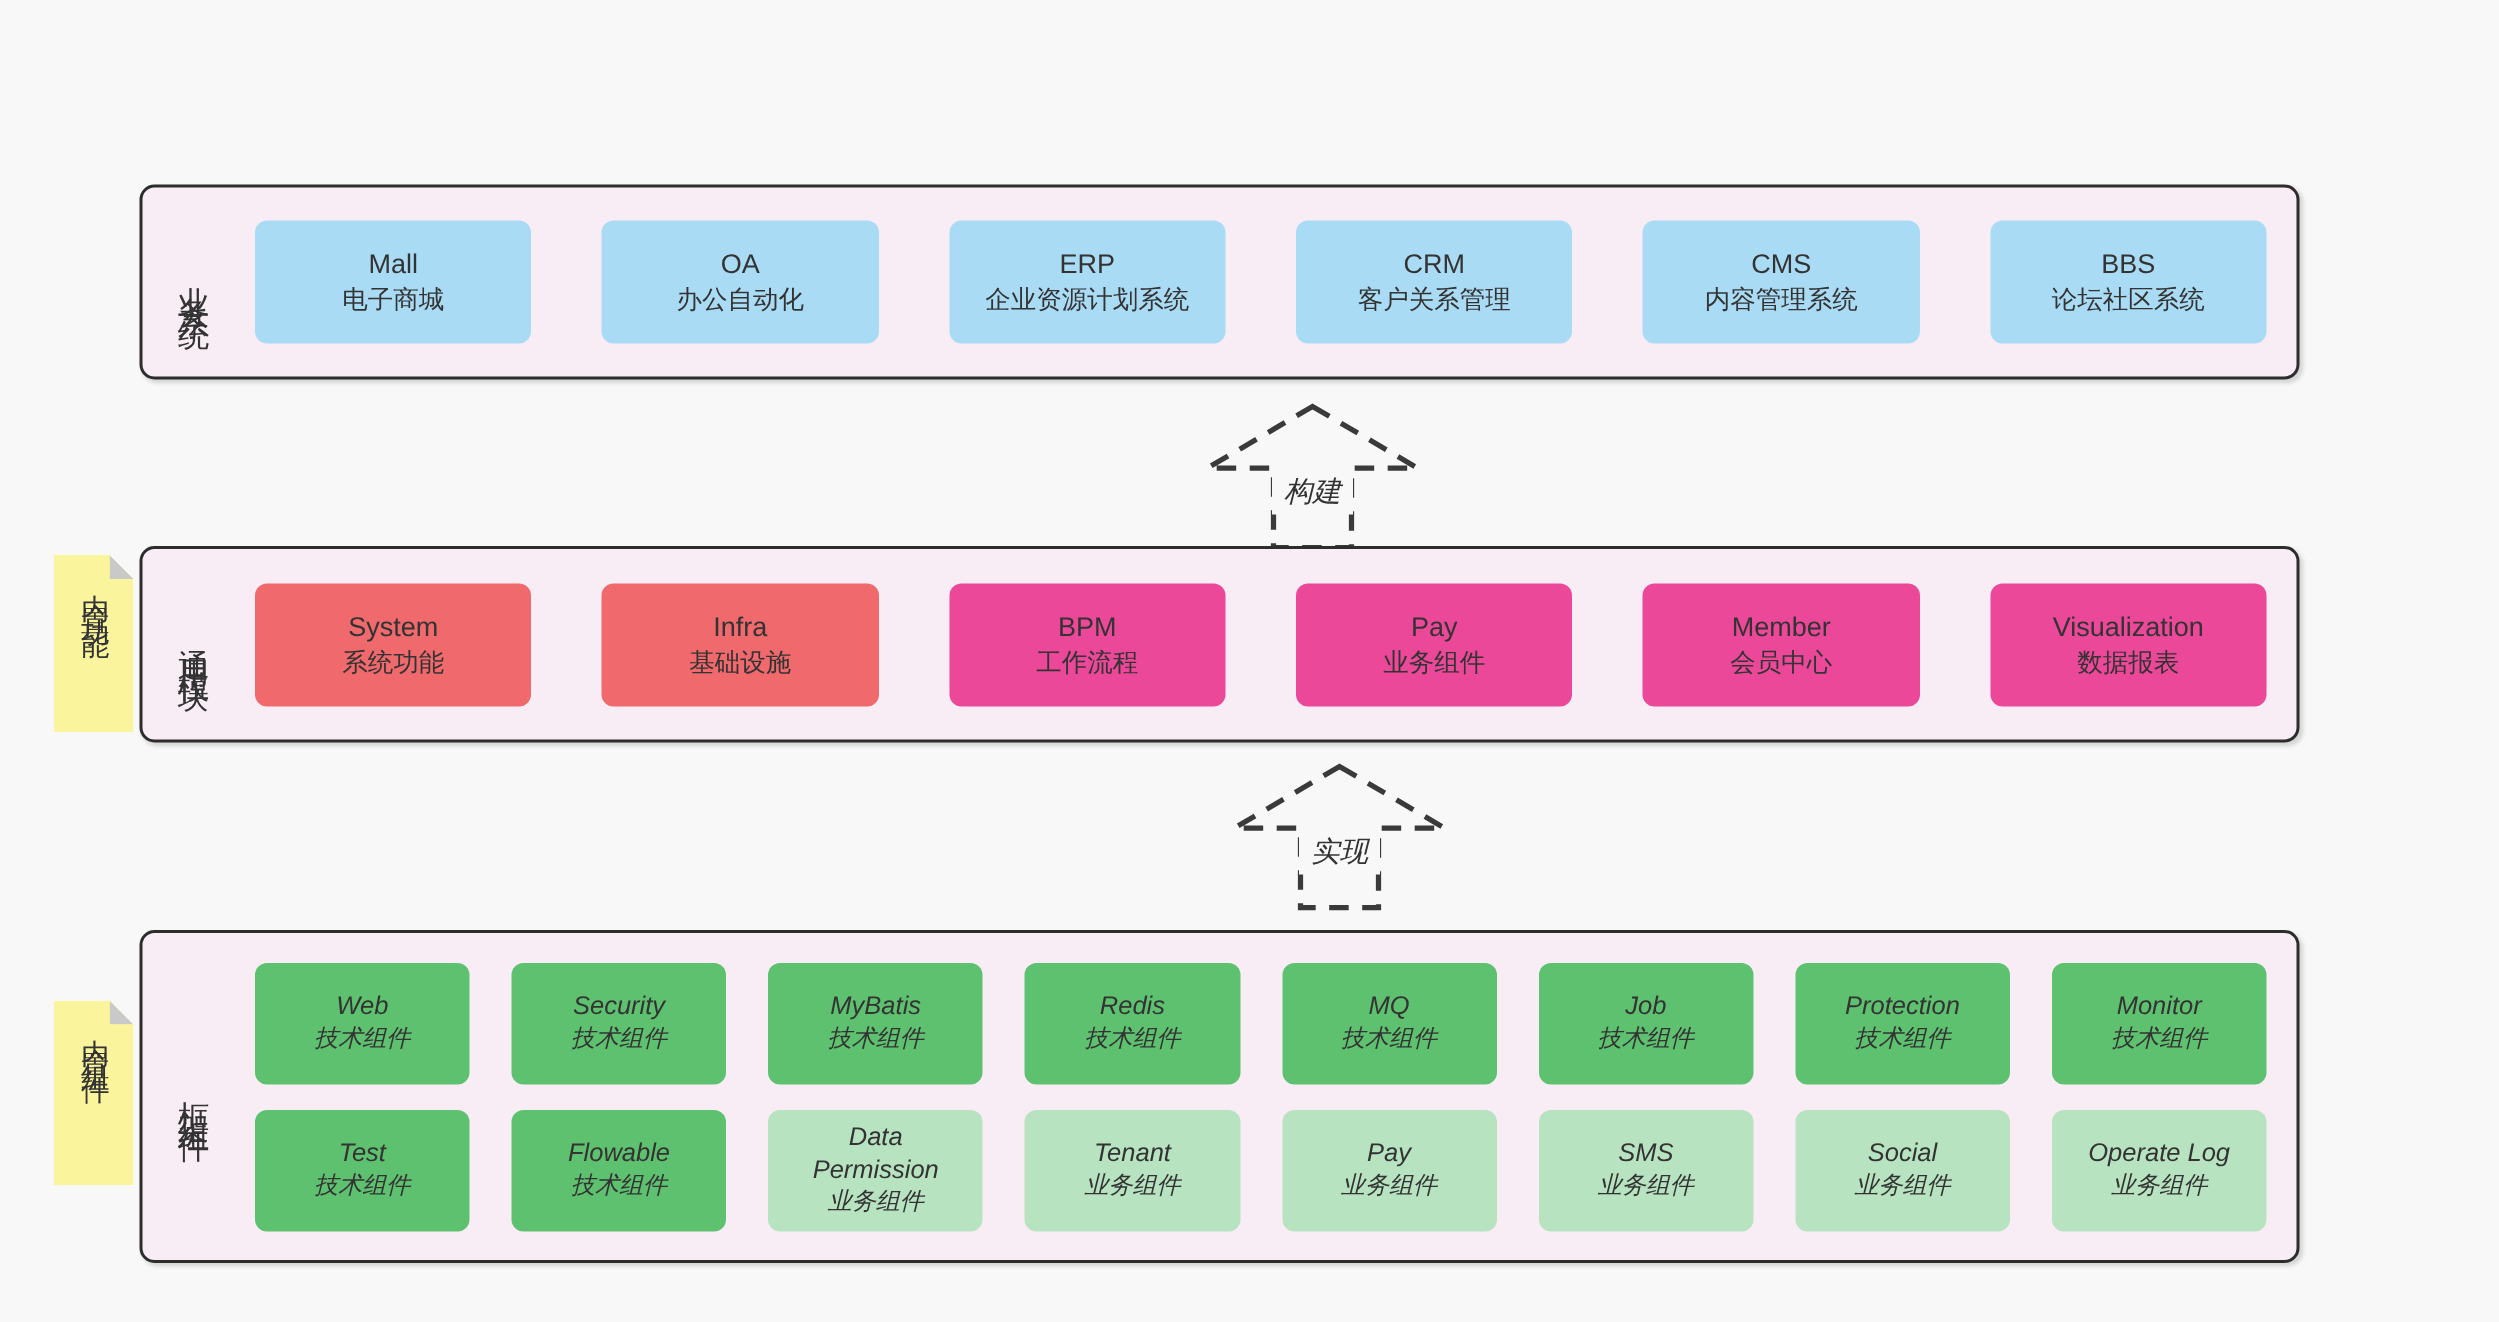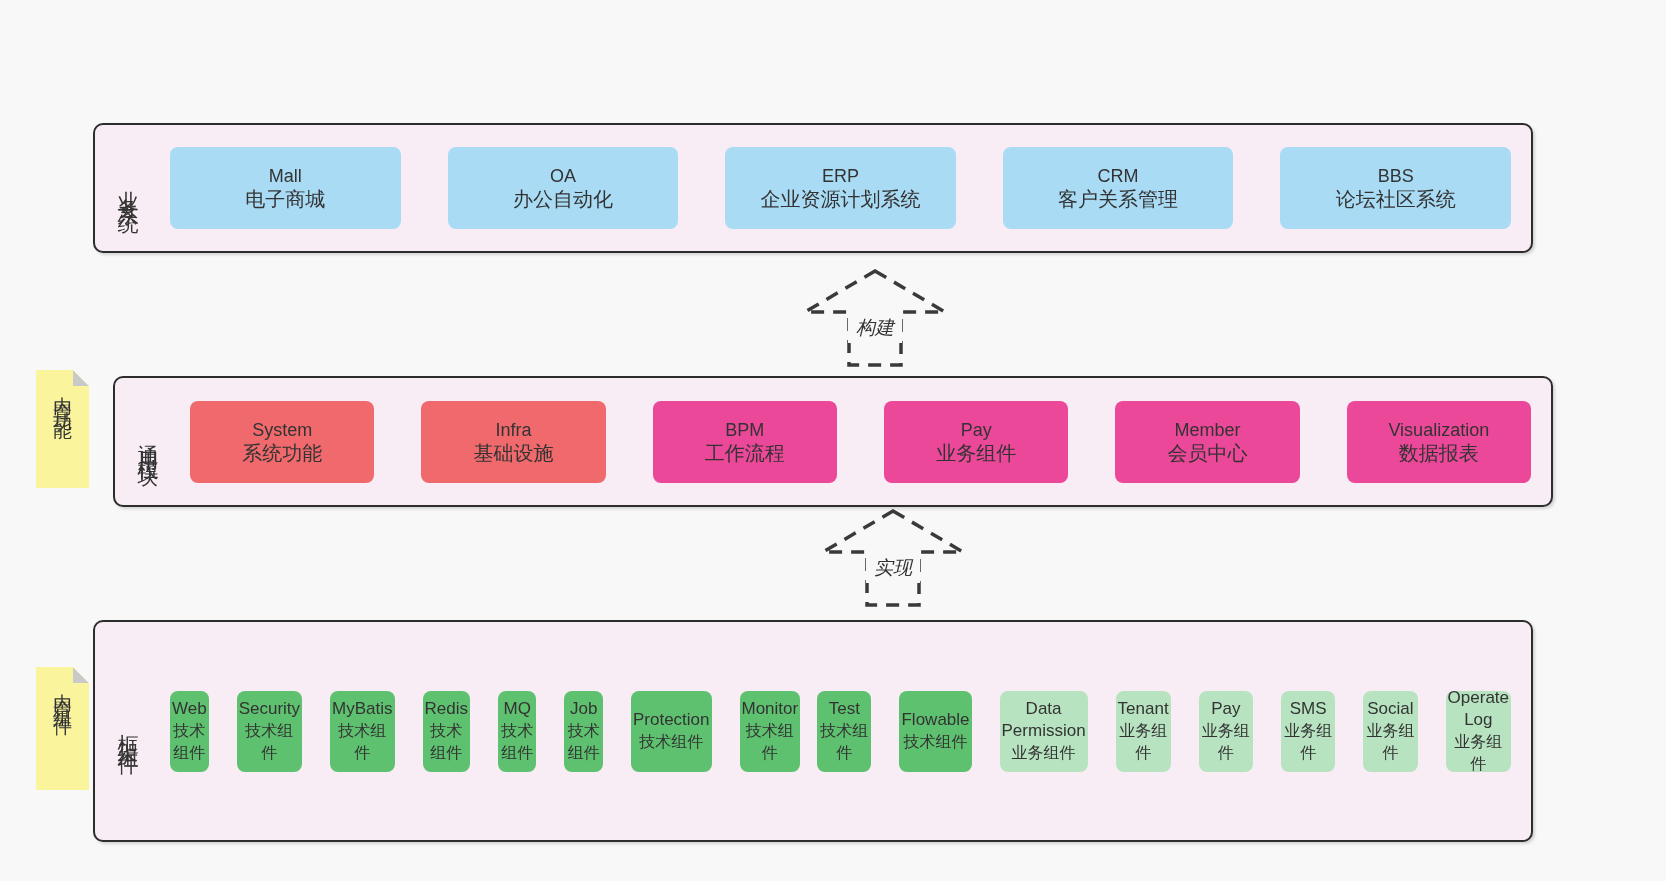--- a/index.html
+++ b/index.html
@@ -13,37 +13,37 @@
   }
   .container {
     position:absolute; left:93px; width:1440px;
     background:#f8edf5;
     border:2px solid #2d2d2d; border-radius:10px;
     box-shadow:2px 2px 3px rgba(0,0,0,0.15);
     display:flex; align-items:center;
     padding:0 20px 0 12px;
   }
   #layer-business   { top:123px; height:130px; }
-  #layer-modules    { top:376px; height:131px;margin-left:20px; }
+  #layer-modules    { top:364px; height:131px; }
   #layer-components { top:620px; height:222px; }
   .layer-label {
     writing-mode:vertical-rl; text-orientation:upright;
     font-size:21px; letter-spacing:7px; line-height:27px;
     margin-left:8px; white-space:nowrap; color:#333;
   }
   .row { flex:1; display:flex; gap:47px; margin-left:28px; }
-  .rows-col { flex:1; display:flex; flex-direction:row; justify-content:center; gap:17px; margin-left:28px; }
+  .rows-col { flex:1; display:flex; flex-direction:column; justify-content:center; gap:17px; margin-left:28px;font-style:italic; }
   .rows-col .row { margin-left:0; gap:28px; flex:initial; }
   .box {
     flex:1; height:82px; border-radius:8px;
     display:flex; flex-direction:column; align-items:center; justify-content:center;
     text-align:center; padding:2px;
   }
   .box .name { font-size:18px; line-height:23px; }
-  .box .sub  { font-size:20px; line-height:23px; }
+  .box .sub  { font-size:17px; line-height:23px; }
   #layer-components .box { height:81px; }
   #layer-components .box .name { font-size:17px; line-height:22px; max-width:118px; }
   #layer-components .box .sub  { font-size:16px; line-height:22px; }
   .blue  { background:#a9dbf5; }
   .red   { background:#f0696c; }
   .pink  { background:#ec4899; }
   .green { background:#5ec16f; }
   .lightgreen { background:#b7e3c0; }
   .sticky {
     position:absolute; left:36px; width:53px;
@@ -84,20 +84,24 @@
     </div>
     <div class="box blue">
       <div class="name">ERP</div>
       <div class="sub">企业资源计划系统</div>
     </div>
     <div class="box blue">
       <div class="name">CRM</div>
       <div class="sub">客户关系管理</div>
     </div>
     <div class="box blue">
+      <div class="name">CMS</div>
+      <div class="sub">内容管理系统</div>
+    </div>
+    <div class="box blue">
       <div class="name">BBS</div>
       <div class="sub">论坛社区系统</div>
     </div>
   </div>
 </div>
 
 <div class="arrow" id="arrow-build">
   <svg width="146" height="100" viewBox="0 0 146 100">
     <path d="M73 3 L143 44 L99 44 L99 97 L47 97 L47 44 L3 44 Z" fill="none" stroke="#3a3a3a" stroke-width="3.5" stroke-dasharray="13 9"></path>
     <rect x="46" y="43" width="54" height="32" fill="#f8f8f8"></rect>

